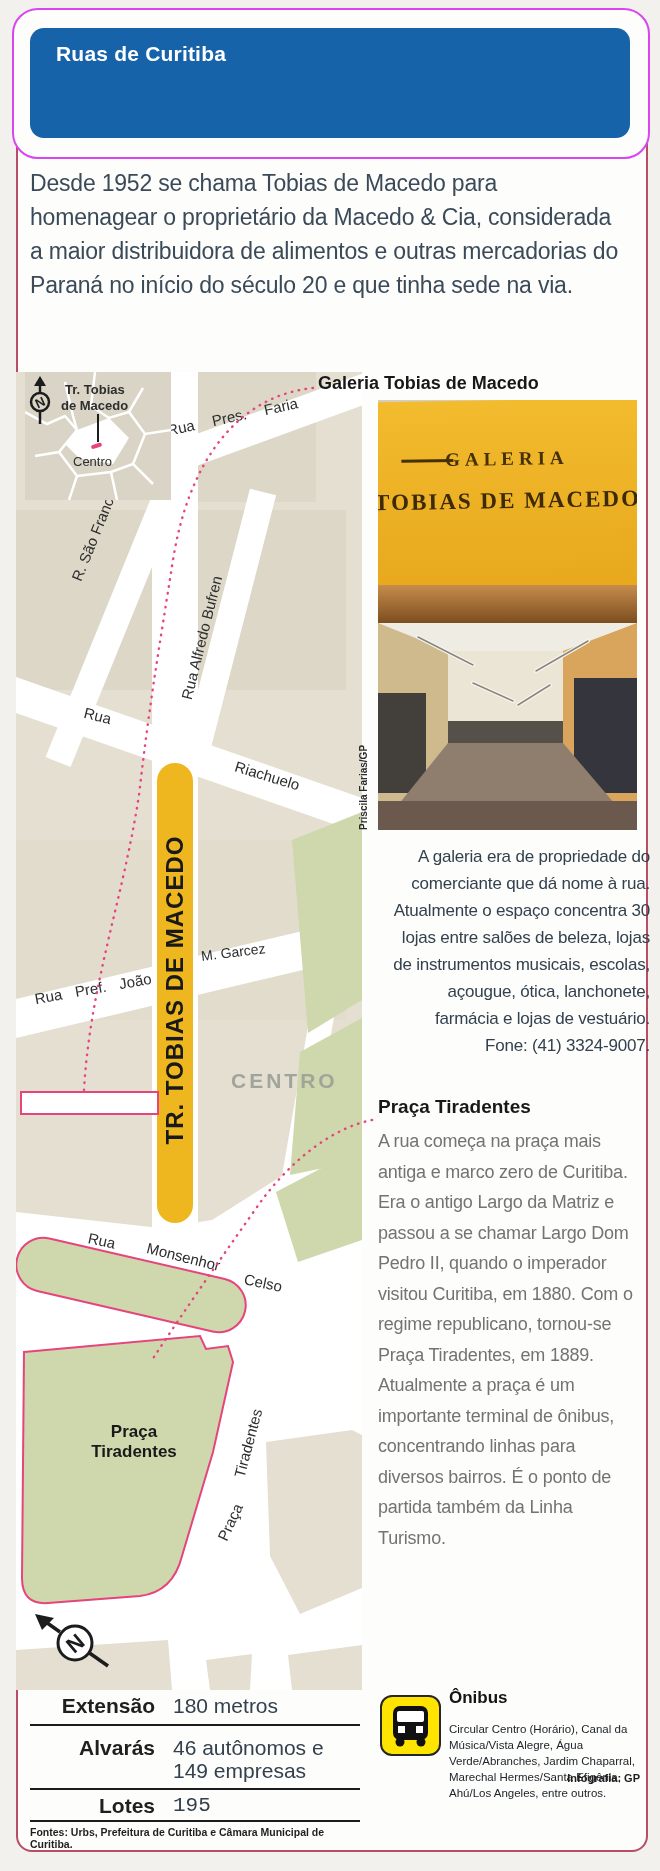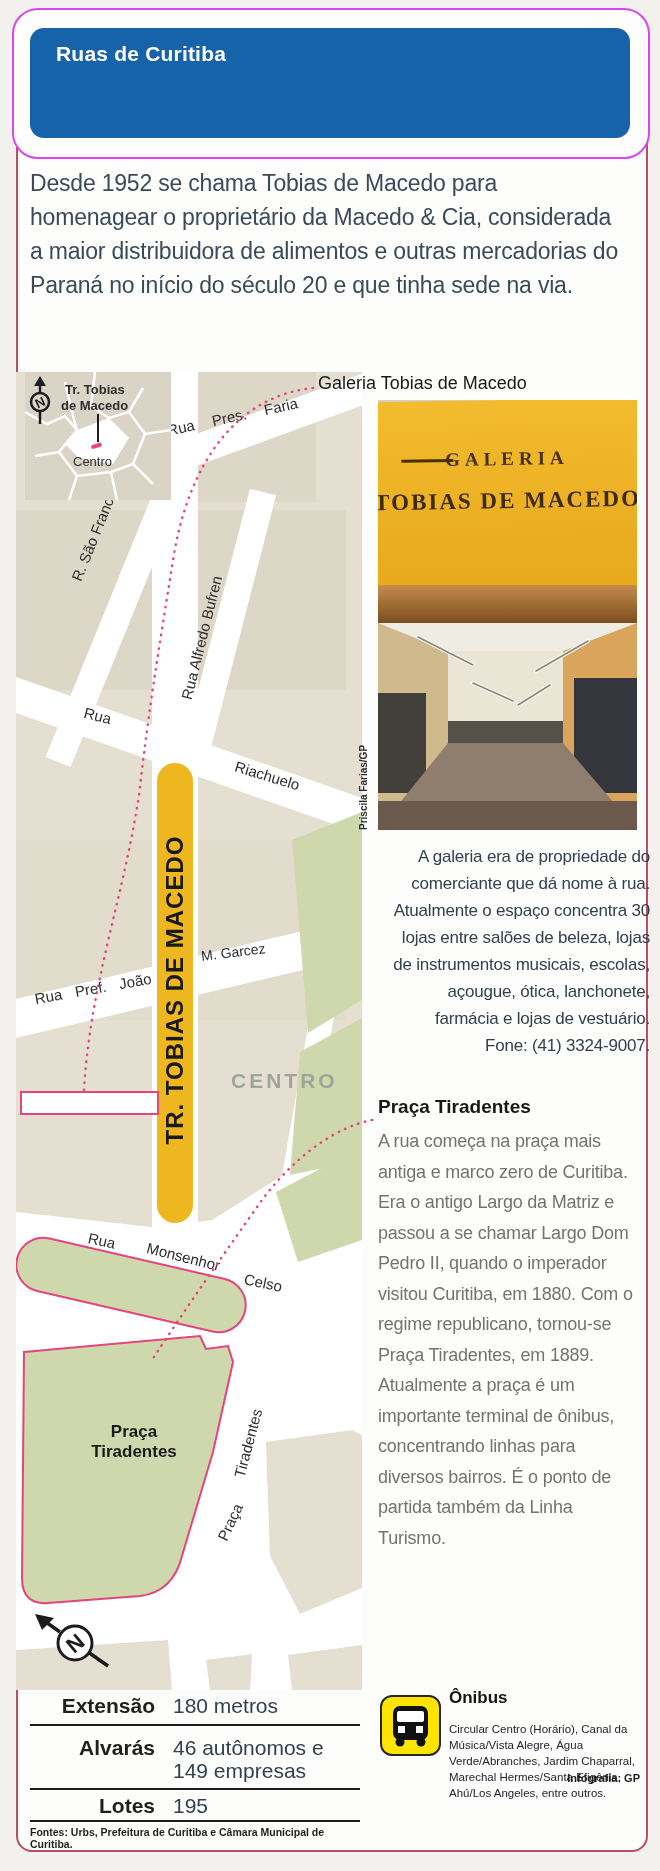--- a/index.html
+++ b/index.html
@@ -29,21 +29,21 @@
   #lbl-centro{color:#a0a59b;font-weight:700;font-size:21px;letter-spacing:3px;}
   #lbl-highlight{font-weight:700;font-size:24px;color:#191919;letter-spacing:1px;}
   #lbl-praca-block{font-weight:700;font-size:17px;color:#191919;text-align:center;line-height:20px;}
 
   
   #inset{position:absolute;left:25px;top:372px;width:146px;height:128px;z-index:6;}
   .inset-lbl{position:absolute;font-size:13px;font-weight:700;color:#2e2e2e;white-space:nowrap;}
   #inset-centro{font-weight:400;}
 
   
-  #galeria-heading{position:absolute;left:318px;top:373px;width:320px;font-size:18px;font-weight:400;color:#181818;z-index:5;}
+  #galeria-heading{position:absolute;left:318px;top:373px;width:320px;font-size:18px;font-weight:700;color:#181818;z-index:5;}
   #photo{position:absolute;left:378px;top:400px;width:259px;height:430px;overflow:hidden;z-index:5;background:#d8cdbd;}
   #sign{position:absolute;left:-4px;top:0;width:267px;height:190px;background:linear-gradient(180deg,#f3bb2e,#e7a81c);transform:rotate(-1deg);}
   #sign-line1{position:absolute;left:0;top:48px;width:100%;text-align:center;font-family:"Liberation Serif",serif;
       font-weight:700;font-size:19px;letter-spacing:5px;color:#45300a;}
   #sign-dash{position:absolute;left:28px;top:58px;width:52px;height:3px;background:#45300a;}
   #sign-line2{position:absolute;left:0;top:88px;width:100%;text-align:center;font-family:"Liberation Serif",serif;
       font-weight:700;font-size:23px;letter-spacing:2px;color:#3d2a07;}
   #beam{position:absolute;left:0;top:185px;width:259px;height:38px;background:linear-gradient(180deg,#c68c4c,#7c4e1f);}
   #photo-credit{position:absolute;left:358px;top:830px;transform:rotate(-90deg);transform-origin:0 0;
       font-size:10px;font-weight:700;color:#2b2b2b;white-space:nowrap;z-index:6;}
@@ -223,21 +223,21 @@
   <div id="praca-heading">Praça Tiradentes</div>
   <div id="praca-body">A rua começa na praça mais antiga e marco zero de Curitiba. Era o antigo Largo da Matriz e passou a se chamar Largo Dom Pedro II, quando o imperador visitou Curitiba, em 1880. Com o regime republicano, tornou-se Praça Tiradentes, em 1889. Atualmente a praça é um importante terminal de ônibus, concentrando linhas para diversos bairros. É o ponto de partida também da Linha Turismo.</div>
 
   <div class="stat-label abs" style="top:1694px;">Extensão</div>
   <div class="stat-value abs" style="top:1694px;">180 metros</div>
   <div class="stat-hr abs" style="top:1724px;"></div>
   <div class="stat-label abs" style="top:1736px;">Alvarás</div>
   <div class="stat-value abs" style="top:1736px;">46 autônomos e 149 empresas</div>
   <div class="stat-hr abs" style="top:1788px;"></div>
   <div class="stat-label abs" style="top:1794px;">Lotes</div>
-  <div class="stat-value abs" style="top:1794px;">195</div>
+  <div class="stat-value abs" style="top:1794px;font-family:Liberation Mono, monospace;">195</div>
   <div class="stat-hr abs" style="top:1820px;"></div>
   <div id="sources">Fontes: Urbs, Prefeitura de Curitiba e Câmara Municipal de Curitiba.</div>
 
   <div id="bus-badge">
     <svg width="57" height="57" viewBox="0 0 57 57">
       <rect x="11" y="9" width="35" height="34" rx="7" fill="#111111"></rect>
       <rect x="15" y="14" width="27" height="11" rx="2" fill="#ffffff"></rect>
       <rect x="16" y="29" width="7" height="7" fill="#ffffff"></rect>
       <rect x="34" y="29" width="7" height="7" fill="#ffffff"></rect>
       <circle cx="18" cy="45" r="4.5" fill="#111111"></circle>

